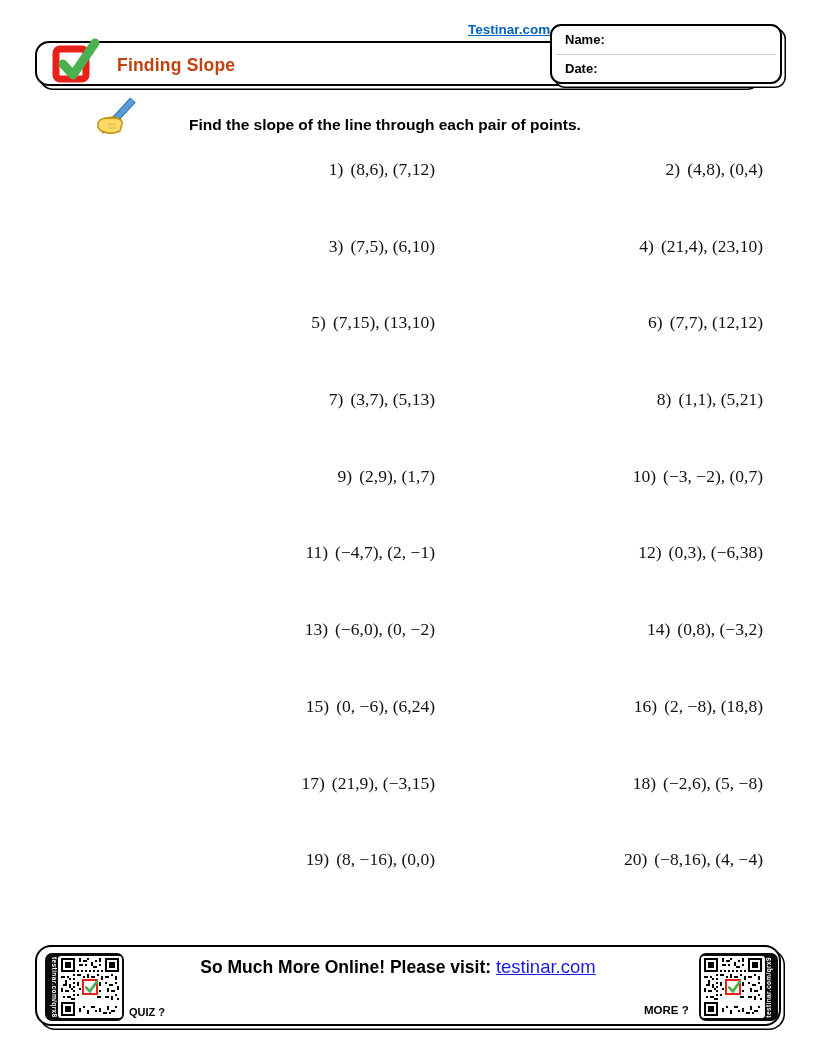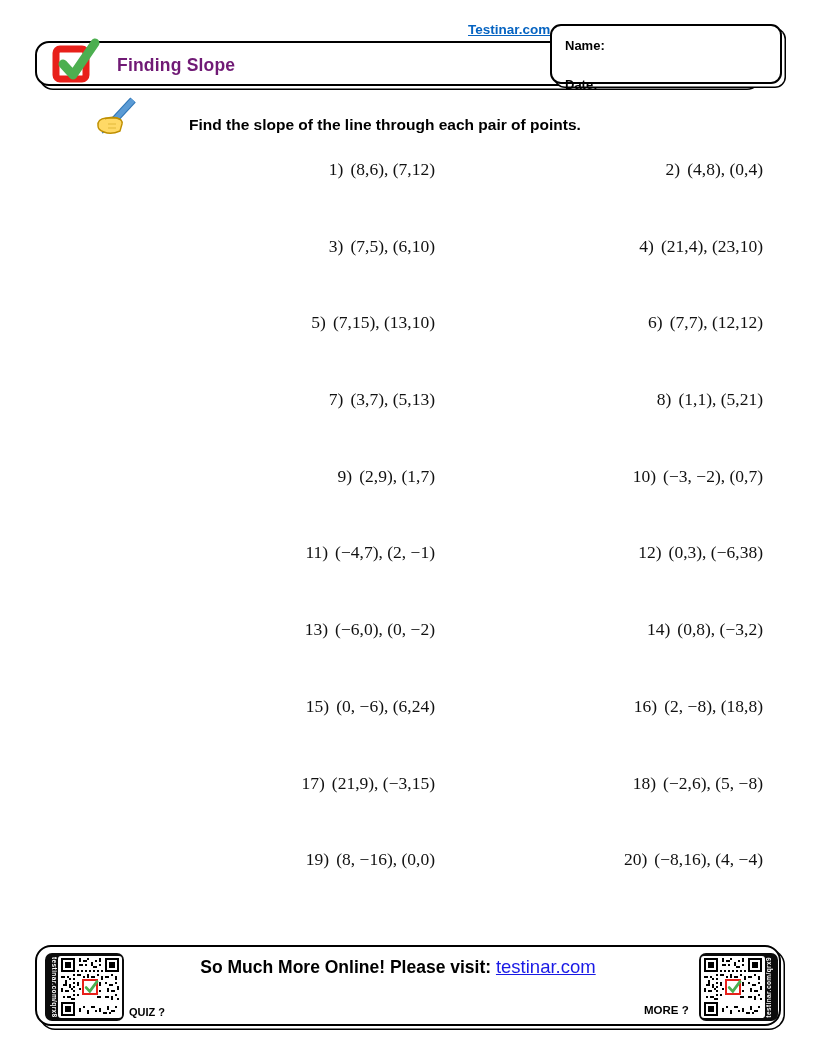--- a/index.html
+++ b/index.html
@@ -18,29 +18,29 @@
   }
   .header-box {
     position:absolute; left:35px; top:40px; width:722px; height:45px;
     background:#fff; border:2px solid #000; border-radius:14px;
     box-shadow:4px 4px 0 -1.5px #fff, 4px 4px 0 0 #000;
     z-index:1;
   }
   .checkbox-logo { position:absolute; left:13px; top:-8px; width:52px; height:52px; }
   .worksheet-title {
     position:absolute; left:80px; top:12px;
-    font-size:17.5px; font-weight:bold; color:#701a75; letter-spacing:0.2px;
+    font-size:17.5px; font-weight:bold; color:#c2410c; letter-spacing:0.2px;
   }
   .name-date-box {
     position:absolute; left:550px; top:23px; width:232px; height:60px;
     background:#fff; border:2px solid #000; border-radius:11px;
     box-shadow:4px 4px 0 -1.5px #fff, 4px 4px 0 0 #000;
     z-index:3; display:flex; flex-direction:column;
   }
-  .nd-row { flex:1; display:flex; align-items:center; padding:12px 13px; }
+  .nd-row { flex:1; display:flex; align-items:center; padding:0 13px; }
   .nd-label { font-size:13px; font-weight:bold; color:#000; }
   .nd-field { flex:1; height:100%; }
   .nd-divider { height:1px; background:#c9c9c9; margin:0 4px; }
 
   
   .instruction-row { position:absolute; left:95px; top:96px; display:flex; align-items:flex-end;gap:48px; }
   .hand-pencil { width:44px; height:40px; flex:0 0 auto; }
   .instruction-text {
     font-size:15.5px; font-weight:bold; color:#000; margin-left:2px; margin-bottom:3px;
   }

